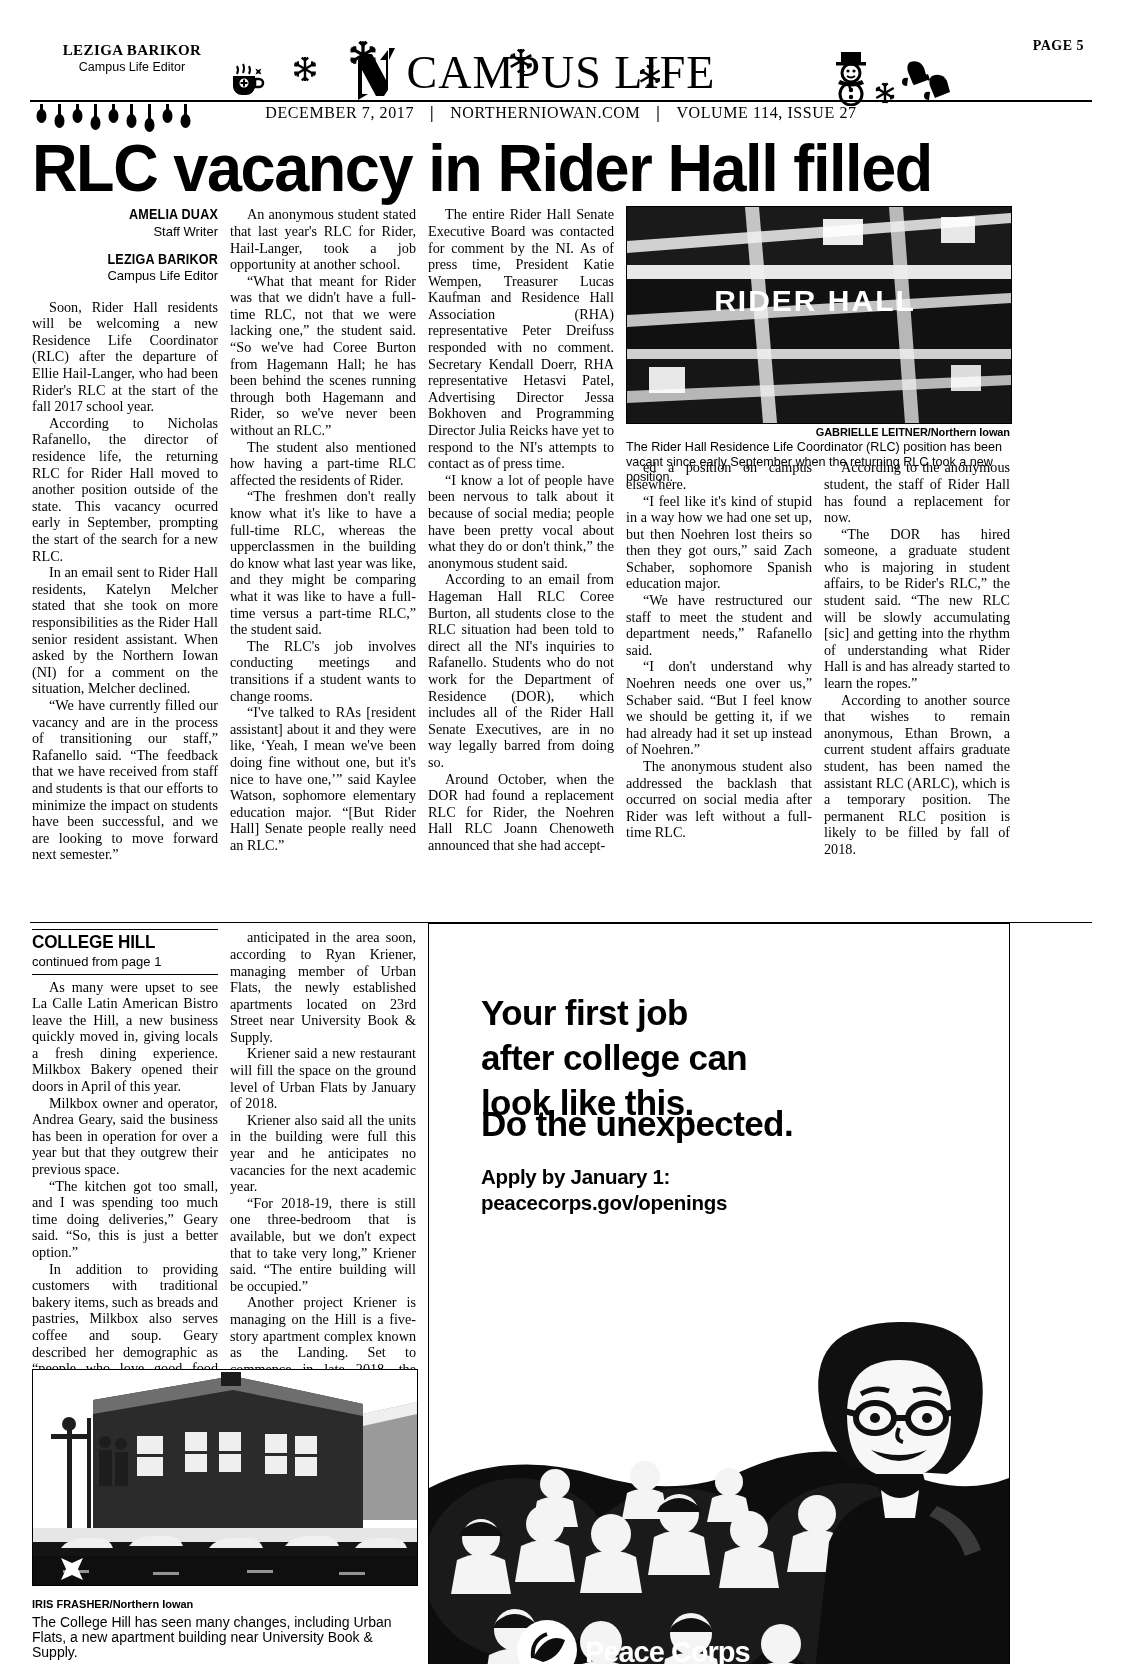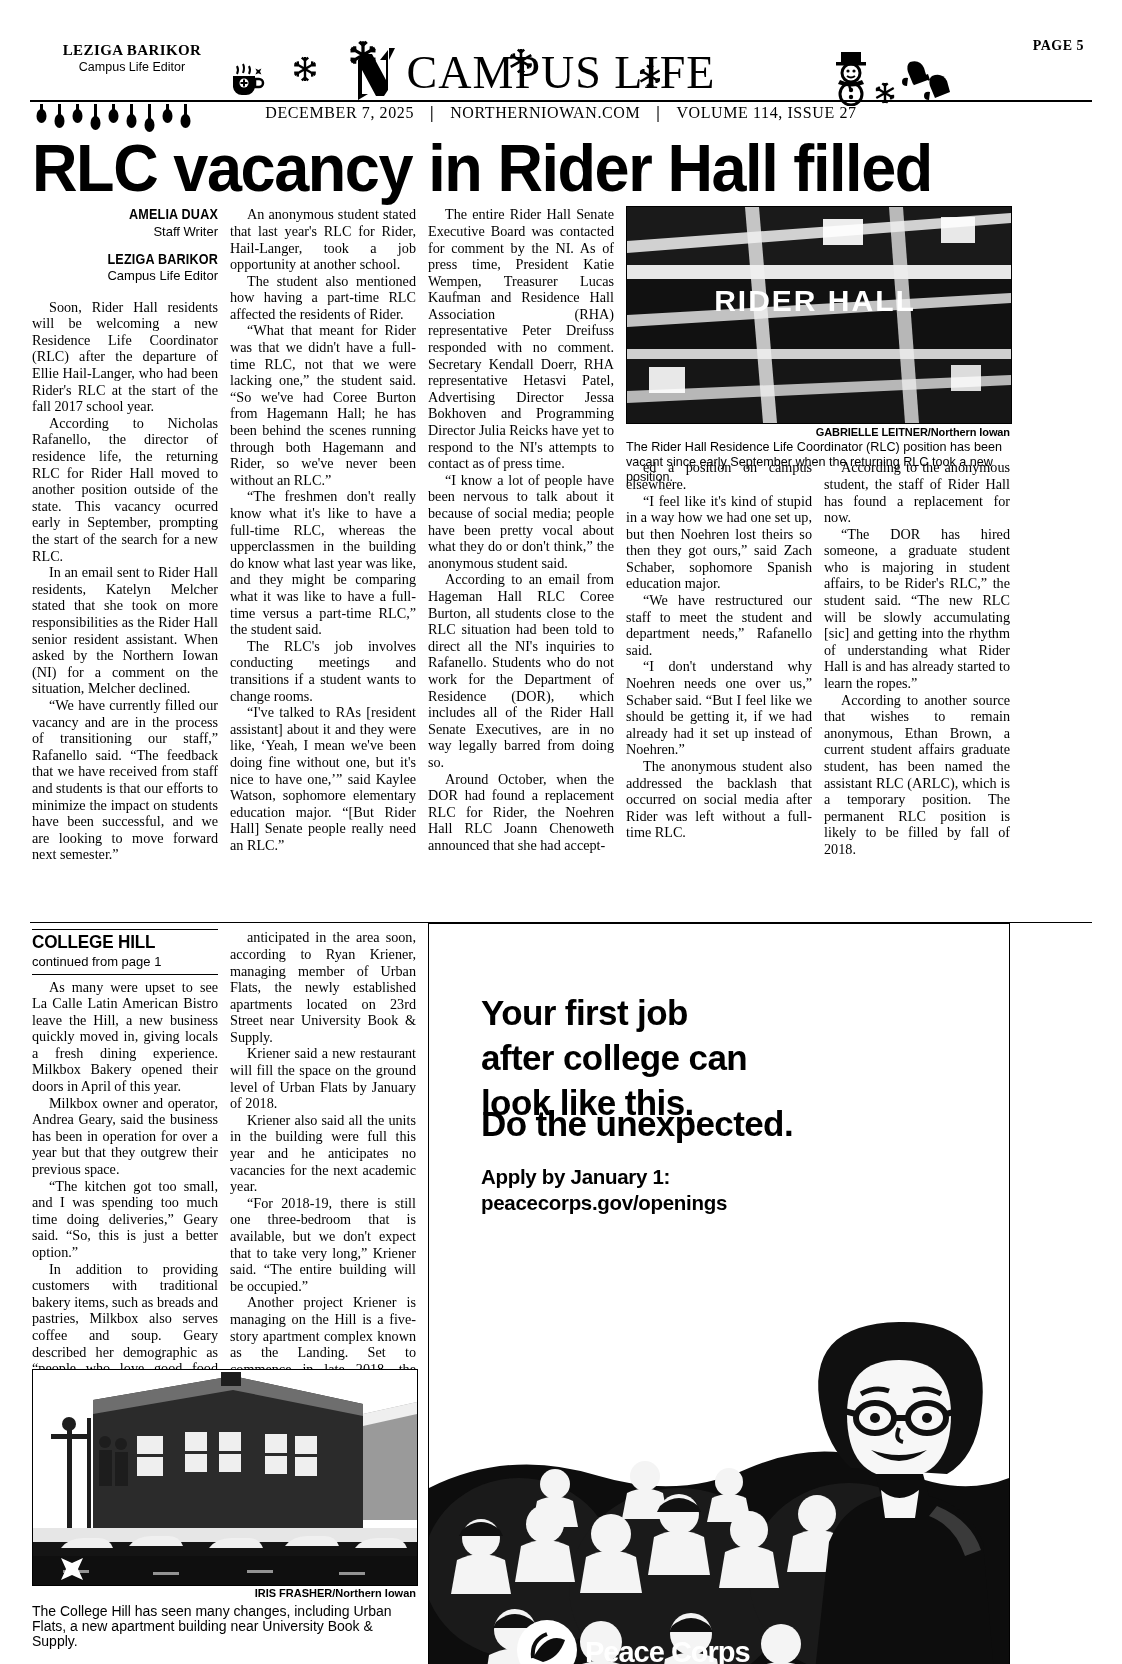--- a/index.html
+++ b/index.html
@@ -172,22 +172,22 @@
     text-align: justify;
   }
   .bcol p { margin: 0; text-indent: 17px; }
   .b1 { left: 2px; }
   .b2 { left: 200px; }
 
   
   .bphoto-wrap { position: absolute; left: 2px; top: 440px; width: 384px; }
   .bphoto { width: 384px; height: 215px; border: 1px solid #000; overflow:hidden; position: relative; background:#ddd;}
   .bphoto-credit {
-    text-align: right; font-family: "Liberation Sans", sans-serif;
-    font-weight: bold; font-size: 11px; margin-top: 1px;
+    font-family: "Liberation Sans", sans-serif;
+    font-weight: bold; font-size: 11px; margin-top: 12px;
   }
   .bphoto-caption {
     font-family: "Liberation Sans", sans-serif;
     font-size: 14px; line-height: 15px; margin-top: 5px;
   }
 
   
   .ad {
     position: absolute; left: 398px; top: -6px;
     width: 580px; height: 784px;
@@ -328,21 +328,21 @@
         <path d="M112 2h3v16h-3z"></path>
           <ellipse cx="113.5" cy="23" rx="5" ry="7"></ellipse>
         <path d="M130 2h3v8h-3z"></path>
           <ellipse cx="131.5" cy="14" rx="5" ry="7"></ellipse>
         <path d="M148 2h3v12h-3z"></path>
           <ellipse cx="149.5" cy="19" rx="5" ry="7"></ellipse>
       </g>
     </svg>
 
     <div class="dateline">
-      <span>DECEMBER 7, 2025</span><span class="sep">|</span><span>NORTHERNIOWAN.COM</span><span class="sep">|</span><span>VOLUME 114, ISSUE 27</span>
+      <span>DECEMBER 7, 2017</span><span class="sep">|</span><span>NORTHERNIOWAN.COM</span><span class="sep">|</span><span>VOLUME 114, ISSUE 27</span>
     </div>
   </div>
 
   <h1 class="headline">RLC vacancy in Rider Hall filled</h1>
 
   <div class="story-top">
 
     <div class="col c1">
       <div class="byline">
         <span class="bname">AMELIA DUAX</span>
@@ -351,22 +351,22 @@
         <div class="brole last">Campus Life Editor</div>
       </div>
       <p>Soon, Rider Hall residents will be welcoming a new Residence Life Coordinator (RLC) after the departure of Ellie Hail-Langer, who had been Rider's RLC at the start of the fall 2017 school year.</p>
       <p>According to Nicholas Rafanello, the director of residence life, the returning RLC for Rider Hall moved to another position outside of the state. This vacancy ocurred early in September, prompting the start of the search for a new RLC.</p>
       <p>In an email sent to Rider Hall residents, Katelyn Melcher stated that she took on more responsibilities as the Rider Hall senior resident assistant. When asked by the Northern Iowan (NI) for a comment on the situation, Melcher declined.</p>
       <p>“We have currently filled our vacancy and are in the process of transitioning our staff,” Rafanello said. “The feedback that we have received from staff and students is that our efforts to minimize the impact on students have been successful, and we are looking to move forward next semester.”</p>
     </div>
 
     <div class="col c2">
       <p>An anonymous student stated that last year's RLC for Rider, Hail-Langer, took a job opportunity at another school.</p>
+      <p>“What that meant for Rider was that we didn't have a full-time RLC, not that we were lacking one,” the student said. “So we've had Coree Burton from Hagemann Hall; he has been behind the scenes running through both Hagemann and Rider, so we've never been without an RLC.”</p>
       <p>The student also mentioned how having a part-time RLC affected the residents of Rider.</p>
-      <p>“What that meant for Rider was that we didn't have a full-time RLC, not that we were lacking one,” the student said. “So we've had Coree Burton from Hagemann Hall; he has been behind the scenes running through both Hagemann and Rider, so we've never been without an RLC.”</p>
       <p>“The freshmen don't really know what it's like to have a full-time RLC, whereas the upperclassmen in the building do know what last year was like, and they might be comparing what it was like to have a full-time versus a part-time RLC,” the student said.</p>
       <p>The RLC's job involves conducting meetings and transitions if a student wants to change rooms.</p>
       <p>“I've talked to RAs [resident assistant] about it and they were like, ‘Yeah, I mean we've been doing fine without one, but it's nice to have one,’” said Kaylee Watson, sophomore elementary education major. “[But Rider Hall] Senate people really need an RLC.”</p>
     </div>
 
     <div class="col c3">
       <p>The entire Rider Hall Senate Executive Board was contacted for comment by the NI. As of press time, President Katie Wempen, Treasurer Lucas Kaufman and Residence Hall Association (RHA) representative Peter Dreifuss responded with no comment. Secretary Kendall Doerr, RHA representative Hetasvi Patel, Advertising Director Jessa Bokhoven and Programming Director Julia Reicks have yet to respond to the NI's attempts to contact as of press time.</p>
       <p>“I know a lot of people have been nervous to talk about it because of social media; people have been pretty vocal about what they do or don't think,” the anonymous student said.</p>
       <p>According to an email from Hageman Hall RLC Coree Burton, all students close to the RLC situation had been told to direct all the NI's inquiries to Rafanello. Students who do not work for the Department of Residence (DOR), which includes all of the Rider Hall Senate Executives, are in no way legally barred from doing so.</p>
       <p>Around October, when the DOR had found a replacement RLC for Rider, the Noehren Hall RLC Joann Chenoweth announced that she had accept-</p>
@@ -397,21 +397,21 @@
         </svg>
       </div>
       <div class="photo-credit">GABRIELLE LEITNER/Northern Iowan</div>
       <div class="photo-caption">The Rider Hall Residence Life Coordinator (RLC) position has been vacant since early September when the returning RLC took a new position.</div>
     </div>
 
     <div class="col-lower" style="left:596px;">
       <p>ed a position on campus elsewhere.</p>
       <p>“I feel like it's kind of stupid in a way how we had one set up, but then Noehren lost theirs so then they got ours,” said Zach Schaber, sophomore Spanish education major.</p>
       <p>“We have restructured our staff to meet the student and department needs,” Rafanello said.</p>
-      <p>“I don't understand why Noehren needs one over us,” Schaber said. “But I feel like we should be getting it, if we had already had it set up instead of Noehren.”</p>
+      <p>“I don't understand why Noehren needs one over us,” Schaber said. “But I feel know we should be getting it, if we had already had it set up instead of Noehren.”</p>
       <p>The anonymous student also addressed the backlash that occurred on social media after Rider was left without a full-time RLC.</p>
     </div>
 
     <div class="col-lower" style="left:794px;">
       <p>According to the anonymous student, the staff of Rider Hall has found a replacement for now.</p>
       <p>“The DOR has hired someone, a graduate student who is majoring in student affairs, to be Rider's RLC,” the student said. “The new RLC will be slowly accumulating [sic] and getting into the rhythm of understanding what Rider Hall is and has already started to learn the ropes.”</p>
       <p>According to another source that wishes to remain anonymous, Ethan Brown, a current student affairs graduate student, has been named the assistant RLC (ARLC), which is a temporary position. The permanent RLC position is likely to be filled by fall of 2018.</p>
     </div>
   </div>
 

